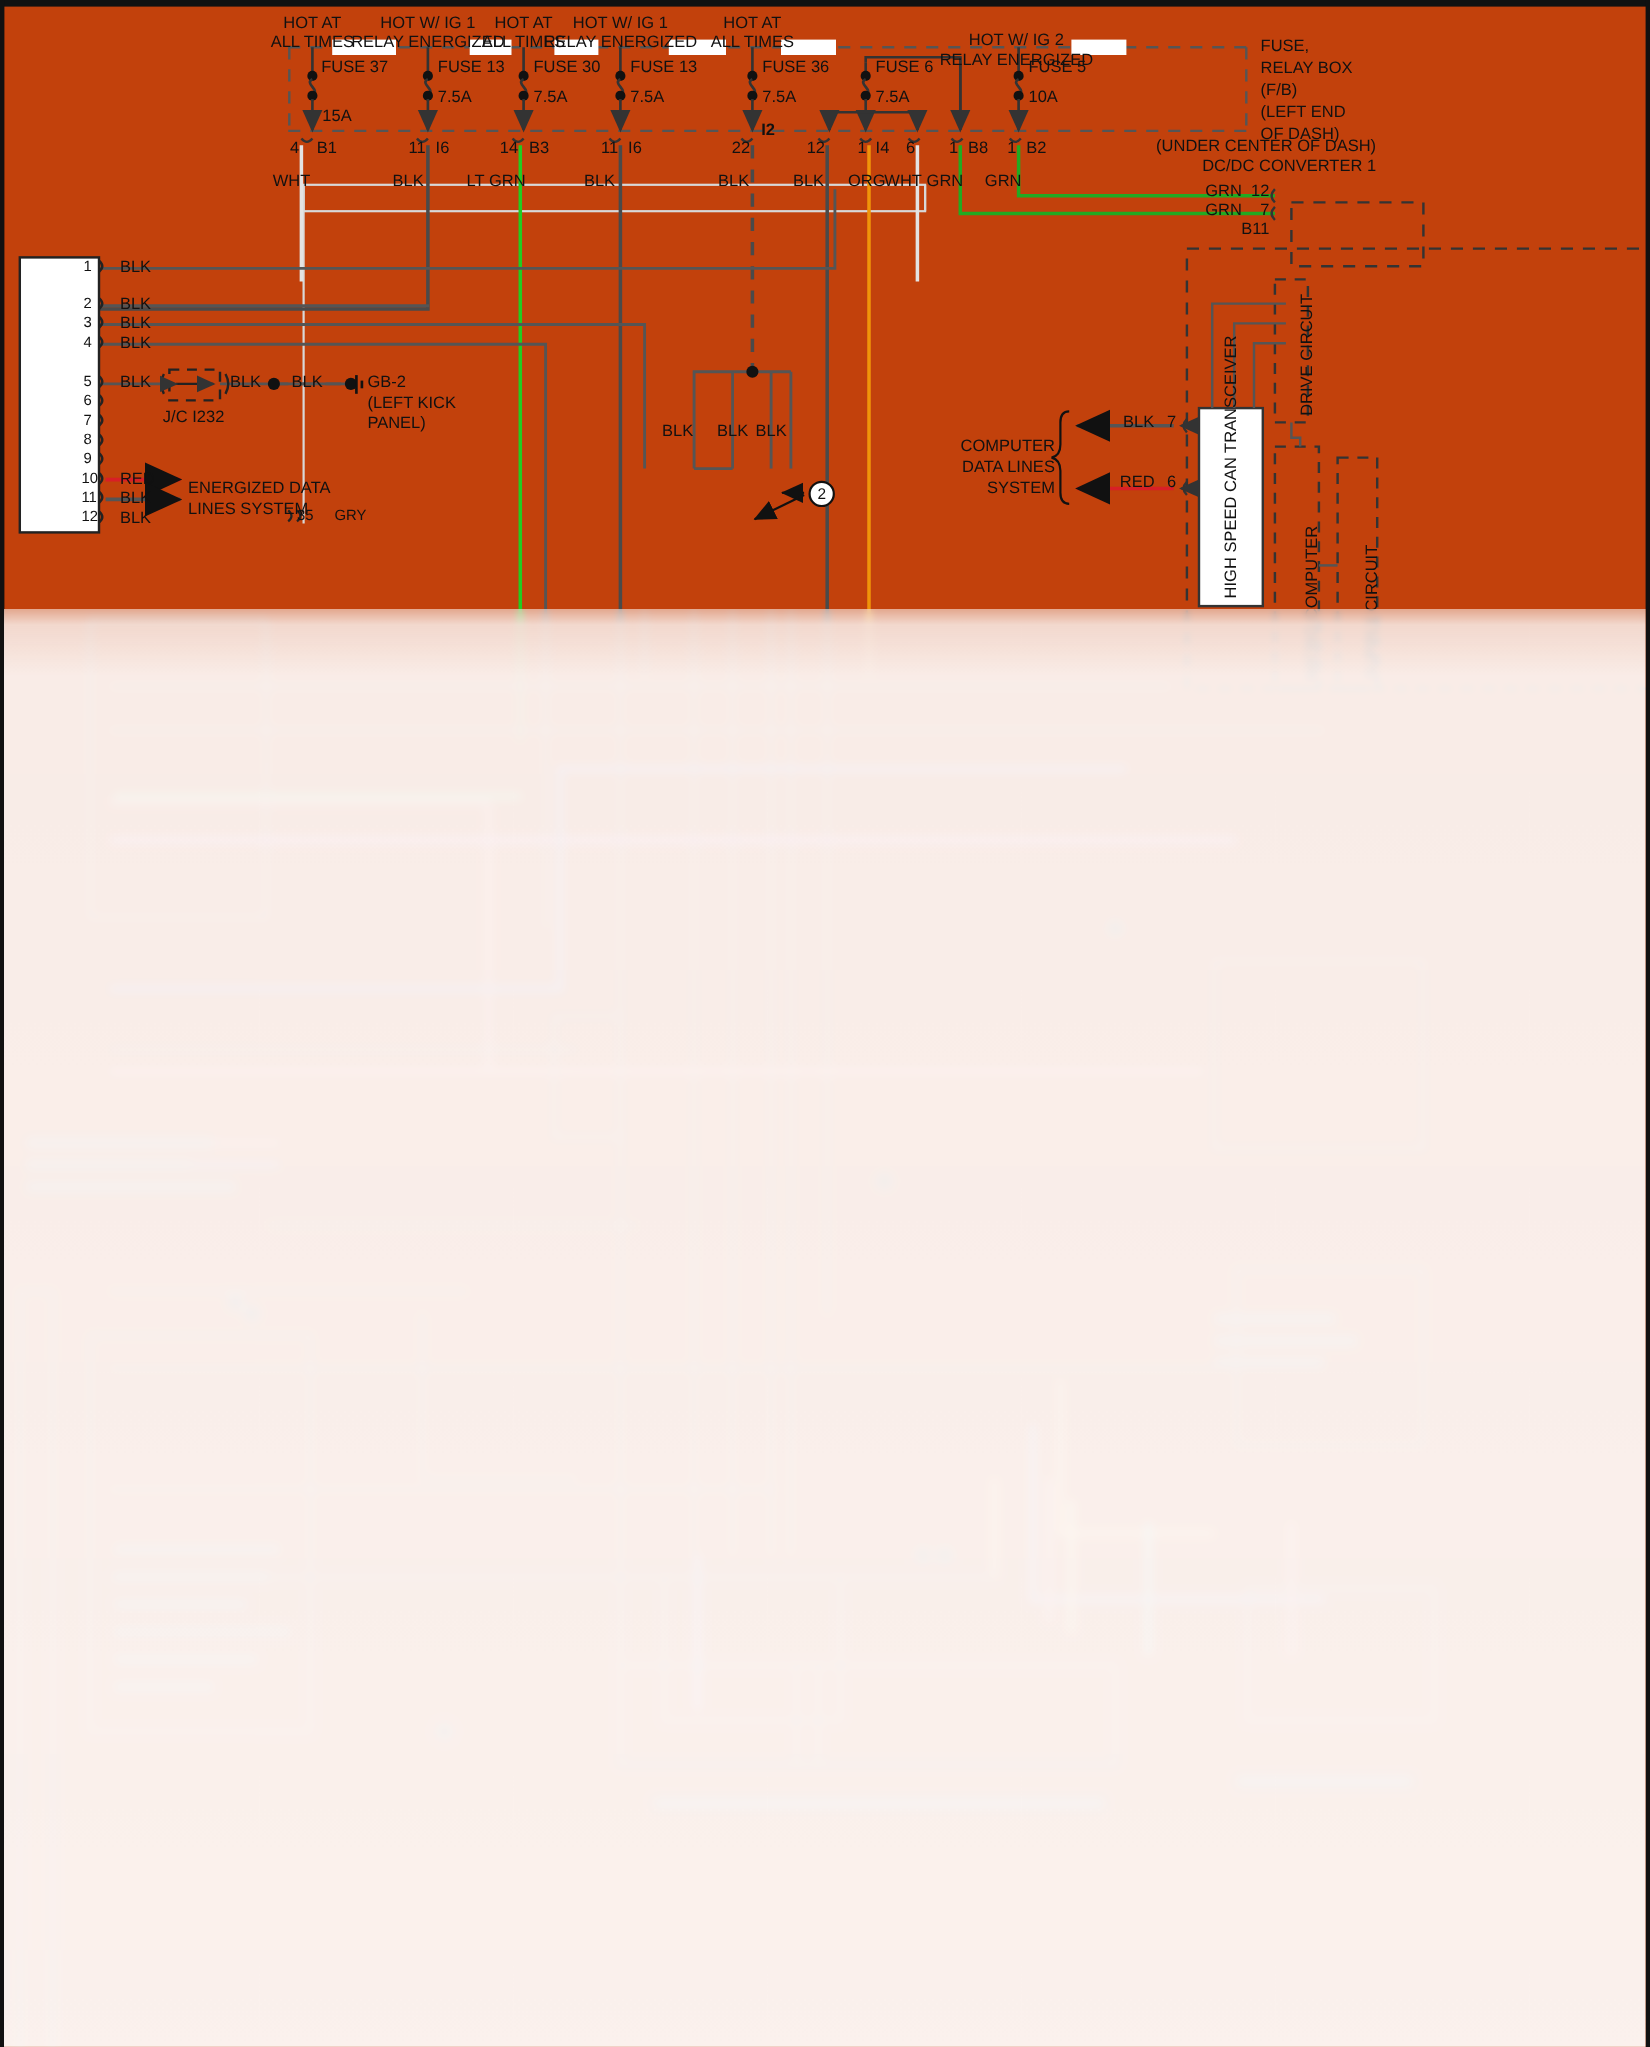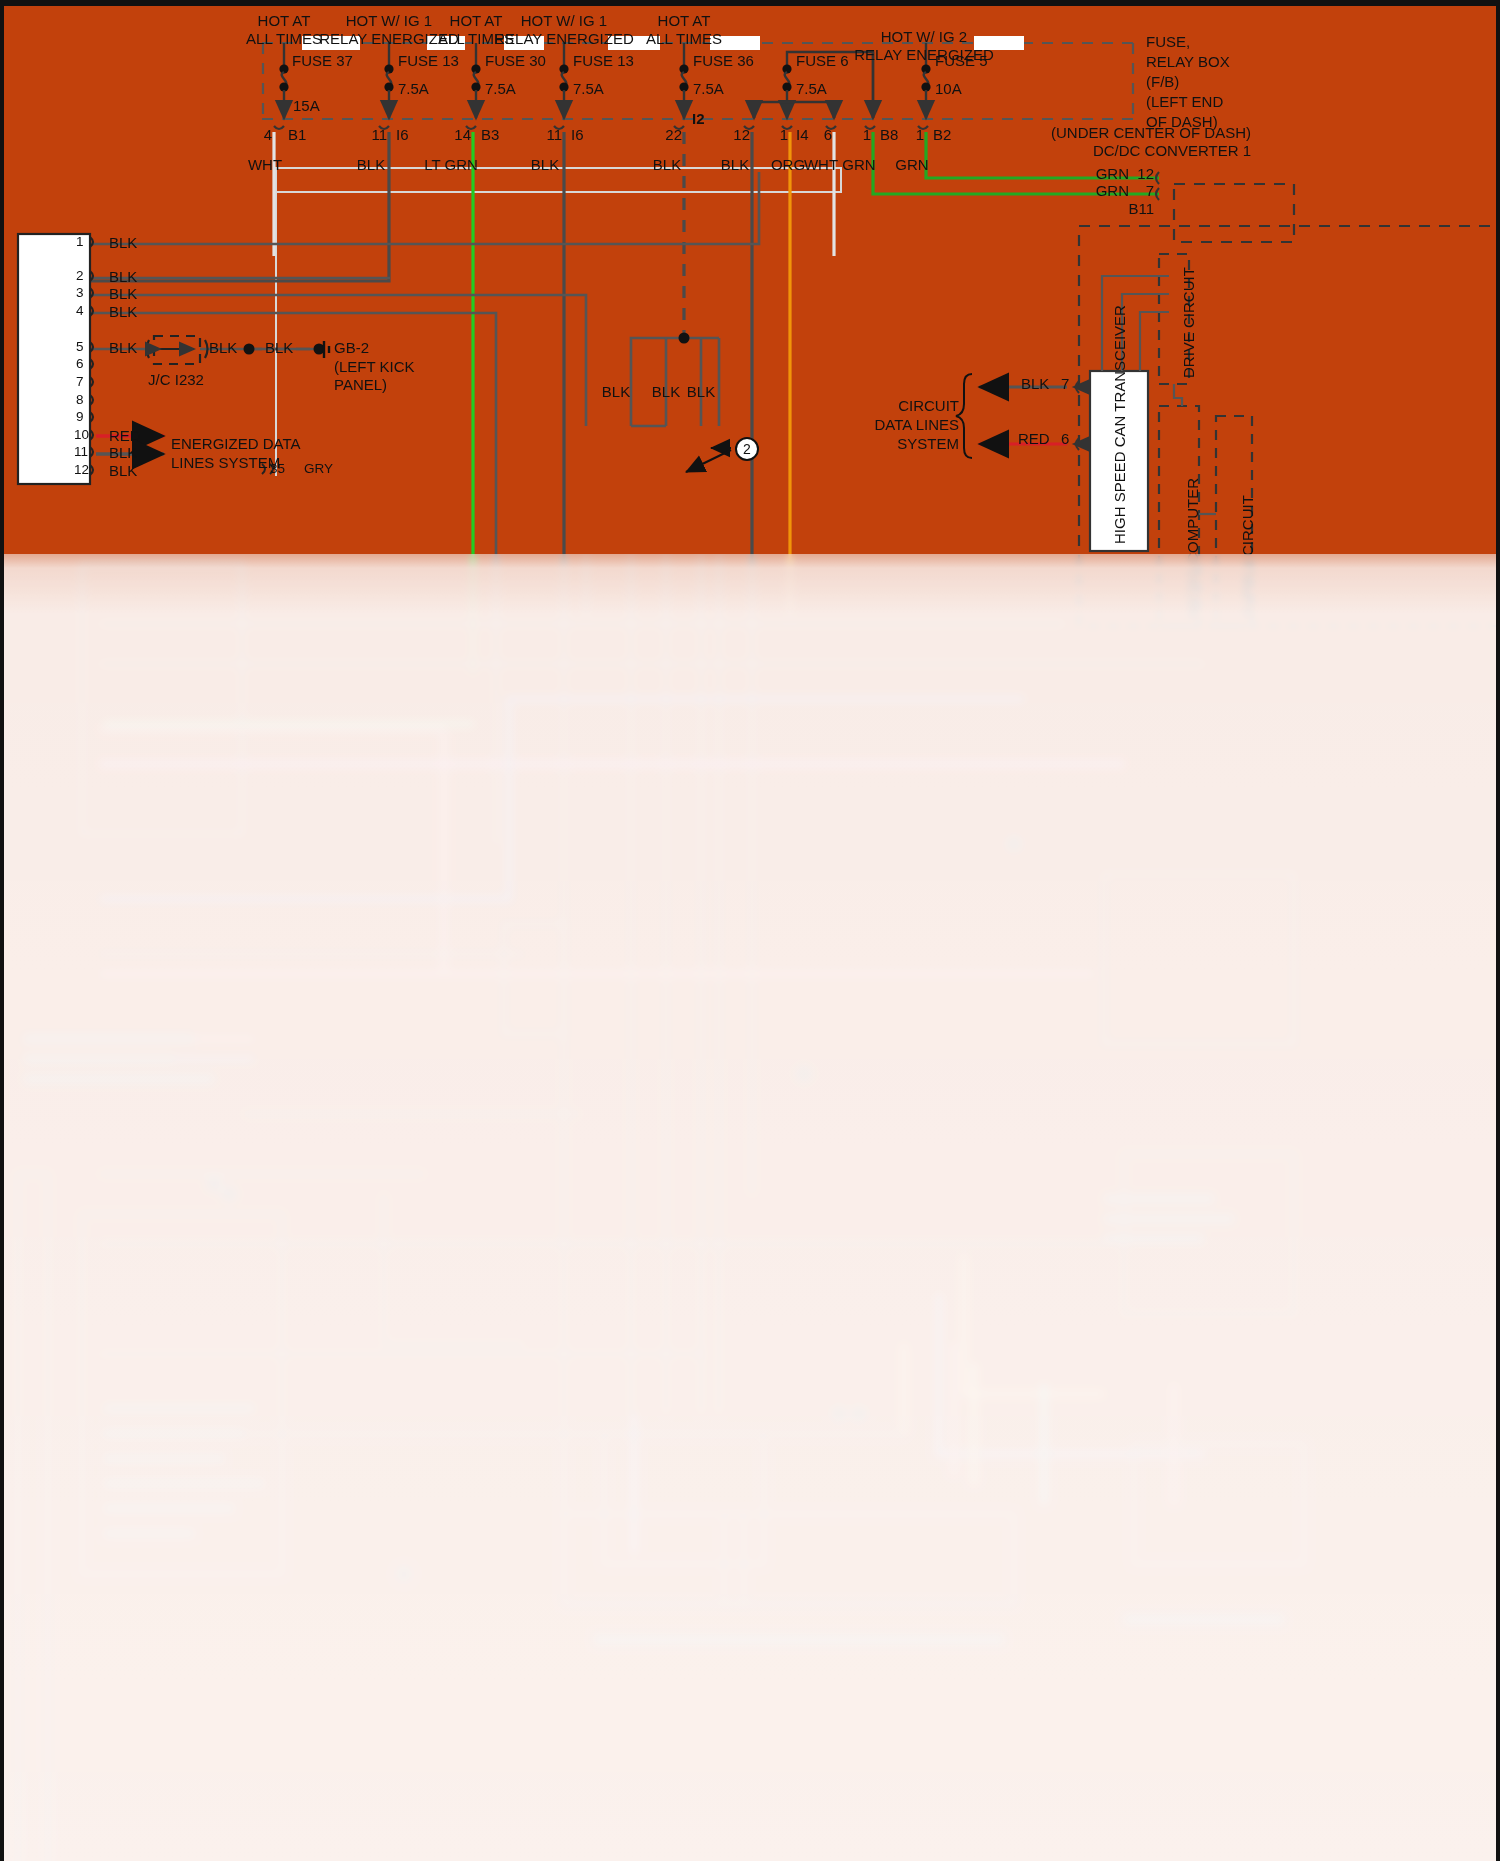--- a/index.html
+++ b/index.html
@@ -370,21 +370,21 @@
 
     <div class="lbl sm" style="left:266px;top:455px;">35</div>
     <div class="lbl sm" style="left:300px;top:455px;">GRY</div>
 
     <div class="lbl c" style="left:612px;top:377px;">BLK</div>
     <div class="lbl c" style="left:662px;top:377px;">BLK</div>
     <div class="lbl c" style="left:697px;top:377px;">BLK</div>
 
     <div class="lbl c" style="left:743px;top:434px;font-size:14px;">2</div>
 
-    <div class="lbl r" style="left:955px;top:390px;line-height:19px;text-align:right;">CIRCUIT
+    <div class="lbl r" style="left:955px;top:390px;line-height:19px;text-align:right;">COMPUTER
 DATA LINES
 SYSTEM</div>
     <div class="lbl" style="left:1017px;top:369px;">BLK</div>
     <div class="lbl" style="left:1057px;top:369px;">7</div>
     <div class="lbl" style="left:1014px;top:424px;">RED</div>
     <div class="lbl" style="left:1057px;top:424px;">6</div>
 
     <div class="lbl vert" style="left:1106px;top:538px;transform:rotate(-90deg);line-height:20px;">HIGH SPEED
 CAN TRANSCEIVER</div>
     <div class="lbl vert" style="left:1176px;top:372px;transform:rotate(-90deg);">DRIVE CIRCUIT</div>

